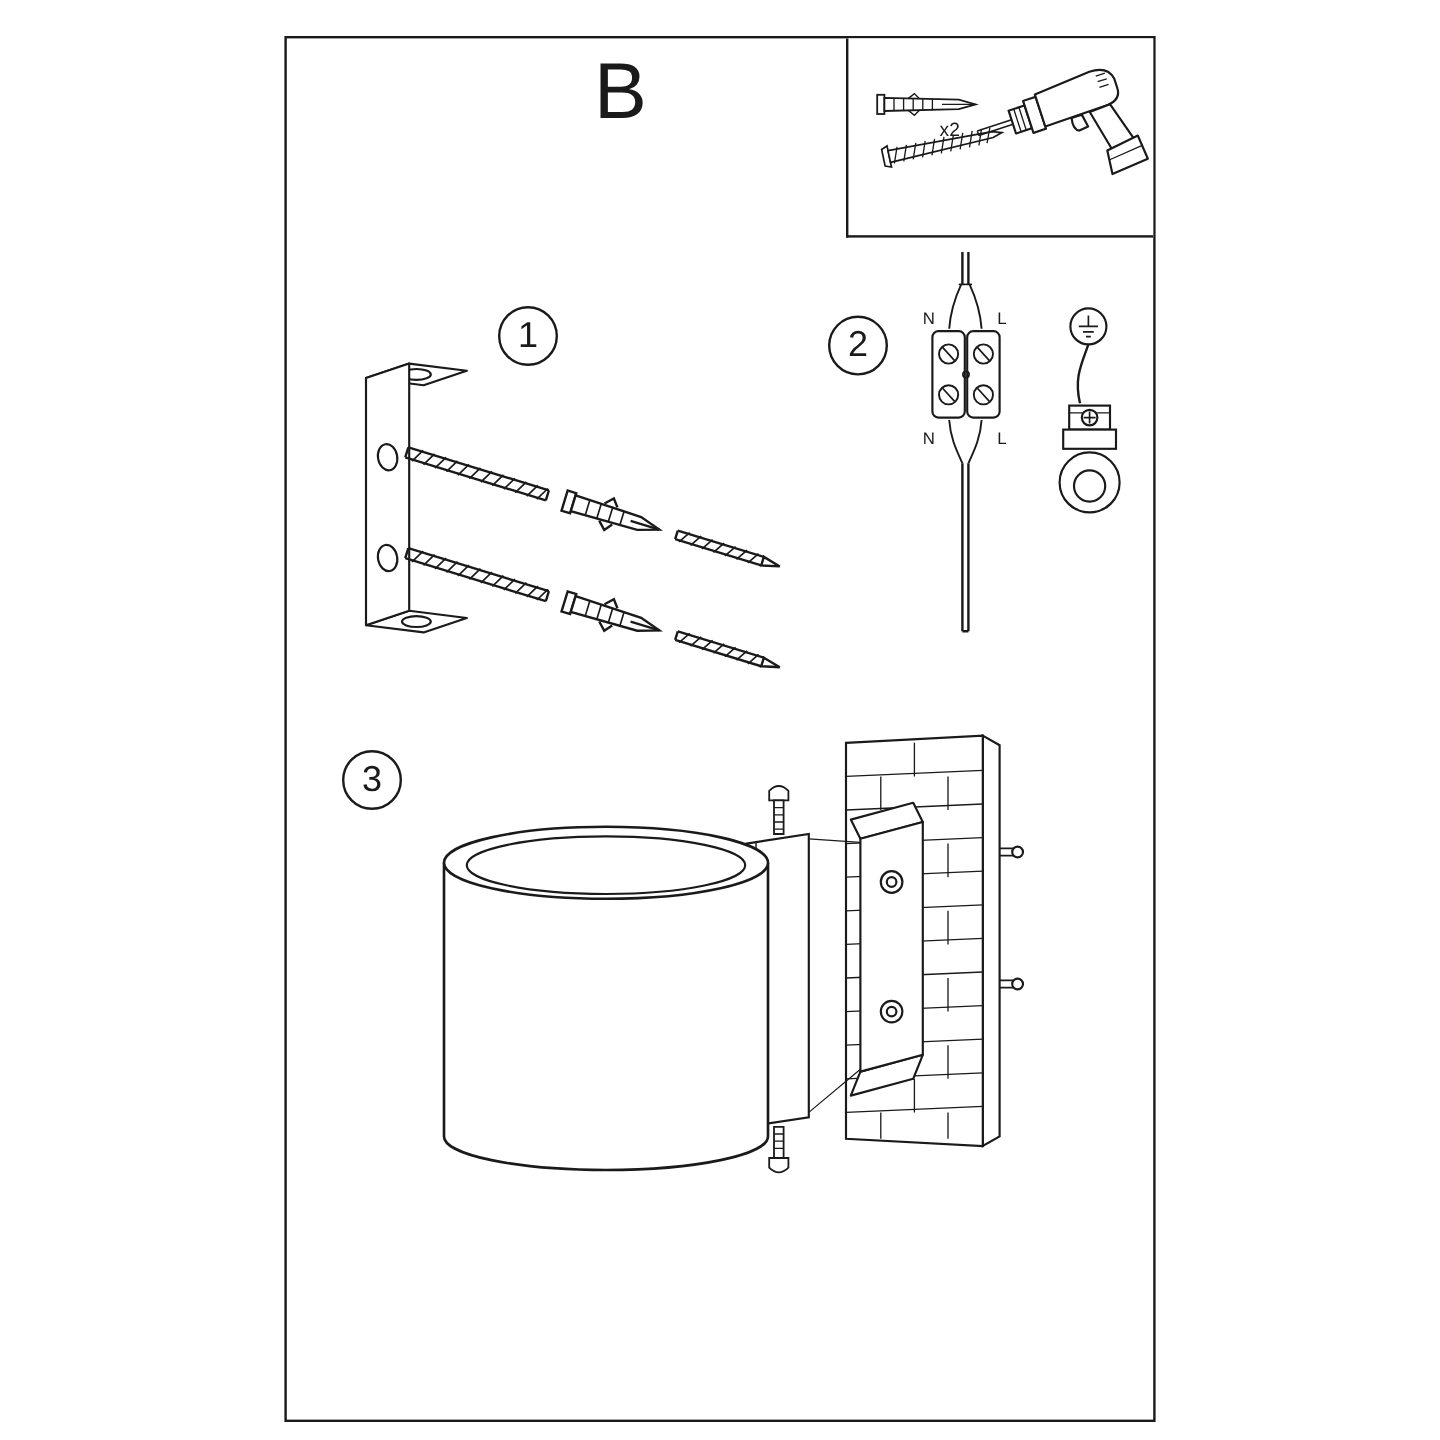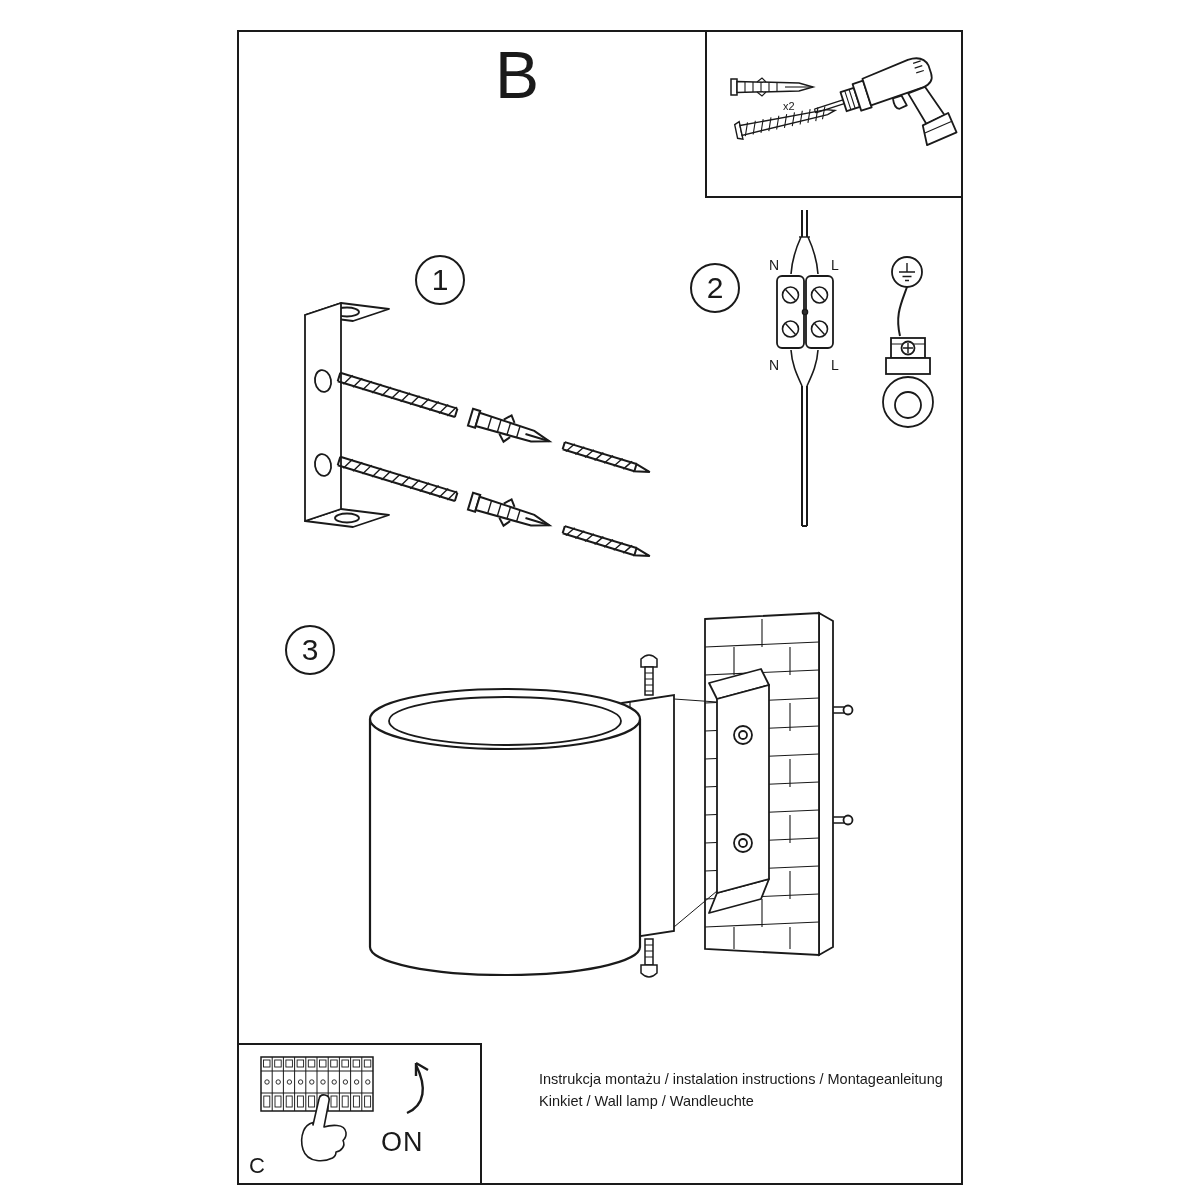--- a/index.html
+++ b/index.html
@@ -11,21 +11,21 @@
   .corner-box{position:absolute;box-sizing:border-box;background:#ffffff;}
   .box-a{left:0;top:0;width:243px;height:140px;border-right:2px solid #1a1a1a;border-bottom:2px solid #1a1a1a;}
   .box-tools{right:0;top:0;width:256px;height:166px;border-left:2px solid #1a1a1a;border-bottom:2px solid #1a1a1a;}
   .box-c{left:0;bottom:0;width:243px;height:140px;border-right:2px solid #1a1a1a;border-top:2px solid #1a1a1a;}
   .corner-letter{position:absolute;left:10px;bottom:4px;font-size:22px;}
   .state-label{position:absolute;font-size:27px;letter-spacing:1px;}
   .big-letter{position:absolute;left:256px;top:10px;font-size:66px;line-height:1;}
   .step-circle{position:absolute;width:46px;height:46px;border:2.5px solid #1a1a1a;border-radius:50%;
                display:flex;align-items:center;justify-content:center;font-size:30px;background:#ffffff;}
   .footer{position:absolute;left:300px;top:1036px;font-size:14.5px;line-height:22px;}
-  .count-label{position:absolute;font-size:11px;}
+  .count-label{position:absolute;font-size:16px;}
   svg{overflow:visible;display:block;}
   svg text{font-family:"Liberation Sans",sans-serif;}
 </style>
 </head>
 <body>
 
 <div class="canvas">
  <div class="sheet">
 
   <svg width="0" height="0" class="abs">
@@ -256,31 +256,16 @@
       <path d="M292,358 h16 v8 q-8,8 -16,0 Z"></path>
     </g>
 
     <g stroke="#1a1a1a" stroke-width="2.2" fill="#ffffff">
       <path d="M21,112 L21,340 A135,28 0 0 0 291,340 L291,112"></path>
       <ellipse cx="156" cy="112" rx="135" ry="30"></ellipse>
       <ellipse cx="156" cy="114" rx="116" ry="24" fill="none" stroke-width="1.8"></ellipse>
     </g>
   </svg>
 
-  <div class="corner-box box-c">
-    <svg class="abs" style="left:12px;top:6px" width="150" height="128" viewBox="0 0 150 128">
-      <use href="#breaker-icon-def"></use>
-    </svg>
-    <svg class="abs" style="left:154px;top:8px" width="46" height="68" viewBox="0 0 46 68">
-      <path d="M14,60 C32,52 34,34 23,12" fill="none" stroke="#1a1a1a" stroke-width="2.4"></path>
-      <path d="M23,10 L23,23 M23,10 L35,17" fill="none" stroke="#1a1a1a" stroke-width="2.4"></path>
-    </svg>
-    <div class="abs state-label" style="left:142px;top:82px">ON</div>
-    <div class="corner-letter">C</div>
-  </div>
-
-  <div class="footer">
-    <div>Instrukcja montażu / instalation instructions / Montageanleitung</div>
-    <div>Kinkiet / Wall lamp / Wandleuchte</div>
-  </div>
+
 
  </div>
 </div>
 
 </body></html>

